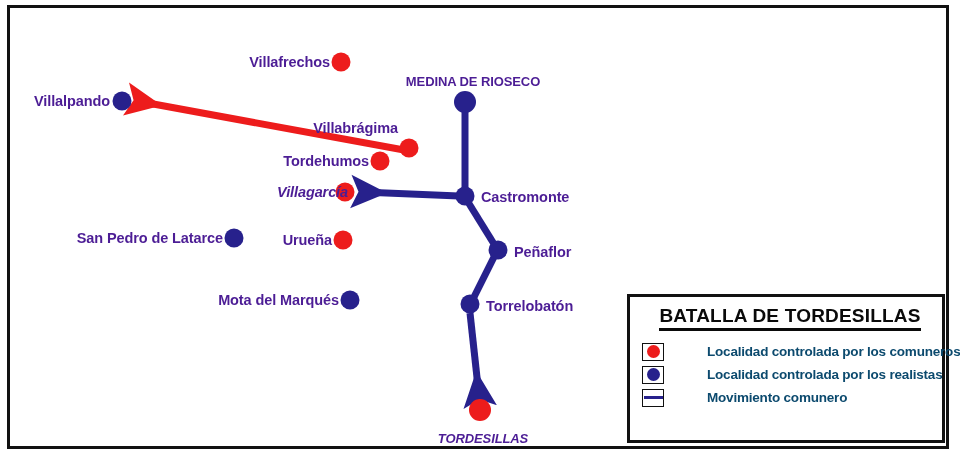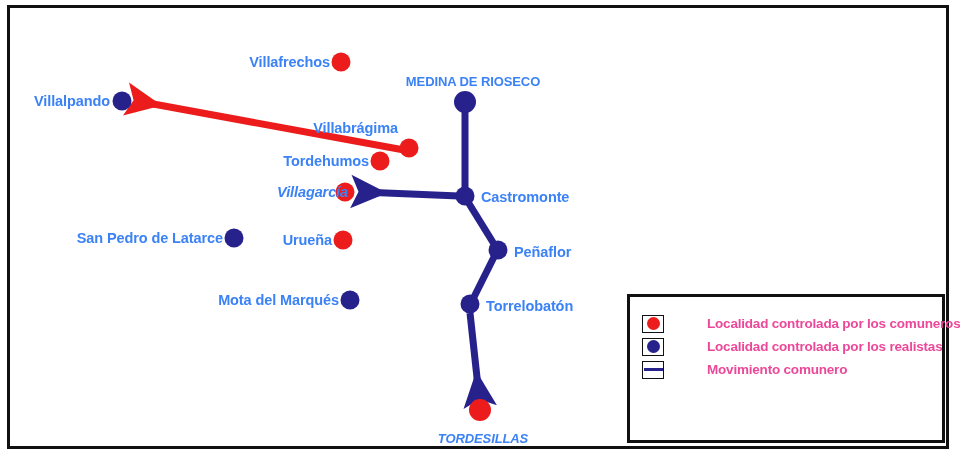--- a/index.html
+++ b/index.html
@@ -28,21 +28,21 @@
     left: 0;
     top: 0;
     width: 960px;
     height: 458px;
   }
   .town-label {
     position: absolute;
     font-family: "Liberation Sans", sans-serif;
     font-weight: bold;
     font-size: 14.5px;
-    color: #3b82f6;
+    color: #4c1d95;
     white-space: nowrap;
     letter-spacing: -0.1px;
     line-height: 1;
   }
   .town-label.big {
     font-size: 13px;
   }
   .town-label.anchor-right {
     transform: translate(-100%, -50%);
   }
@@ -101,21 +101,21 @@
     border-radius: 50%;
   }
   .swatch-line {
     width: 19px;
     height: 3px;
   }
   .legend-text {
     font-family: "Liberation Sans", sans-serif;
     font-weight: bold;
     font-size: 13.5px;
-    color: #ec4899;
+    color: #0c4a6e;
     white-space: nowrap;
     letter-spacing: -0.2px;
     padding-left: 32px;
   }
 </style>
 </head>
 <body>
 
 <div id="map-frame"></div>
 
@@ -163,20 +163,23 @@
     <div class="town-label anchor-left" style="left: 481px; top: 197px;">Castromonte</div>
     <div class="town-label anchor-right" style="left: 223px; top: 238px;">San Pedro de Latarce</div>
     <div class="town-label anchor-right" style="left: 332px; top: 240px;">Urueña</div>
     <div class="town-label anchor-left" style="left: 514px; top: 252px;">Peñaflor</div>
     <div class="town-label anchor-right" style="left: 339px; top: 300px;">Mota del Marqués</div>
     <div class="town-label anchor-left" style="left: 486px; top: 306px;">Torrelobatón</div>
     <div class="town-label anchor-center big" style="left: 483px; top: 438px; font-style: italic;">TORDESILLAS</div>
   </div>
 
 <div id="legend">
+  <div style="text-align:center;">
+    <span id="legend-title">BATALLA DE TORDESILLAS</span>
+  </div>
   <div class="legend-rows" id="legend-rows">
       <div class="legend-row">
         <div class="swatch">
           <div class="swatch-dot" style="background: rgb(237, 28, 28);"></div>
         </div>
         <span class="legend-text">Localidad controlada por los comuneros</span>
       </div>
       <div class="legend-row">
         <div class="swatch">
           <div class="swatch-dot" style="background: rgb(39, 33, 140);"></div>

